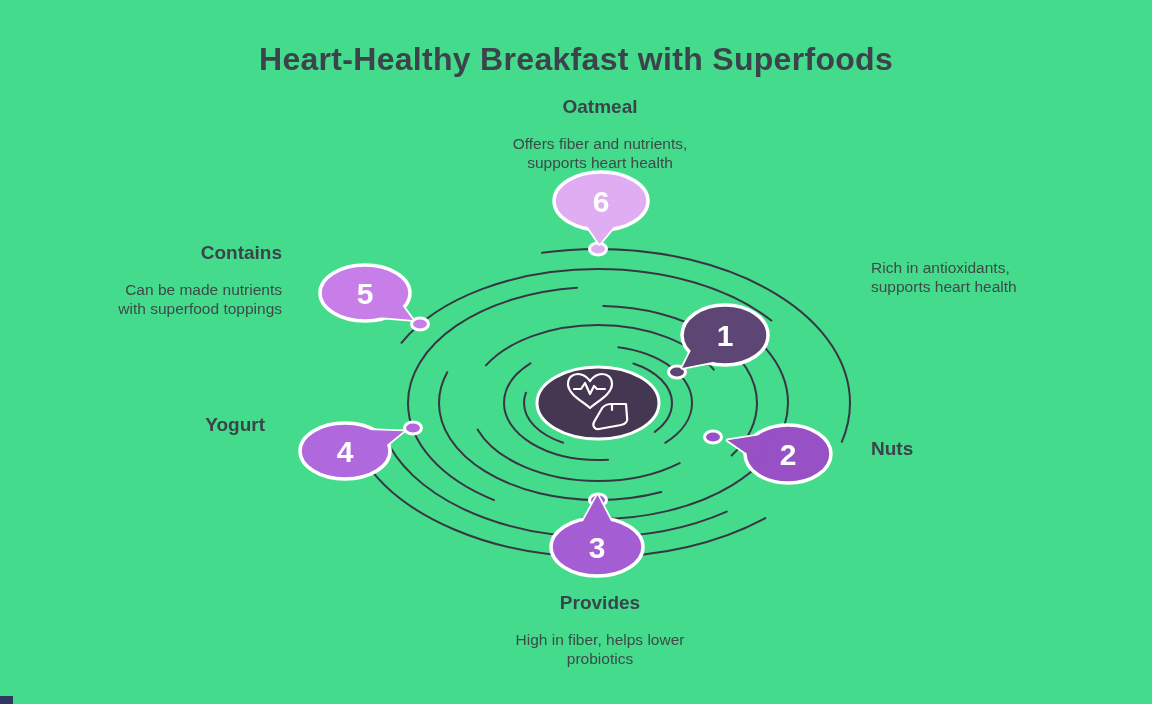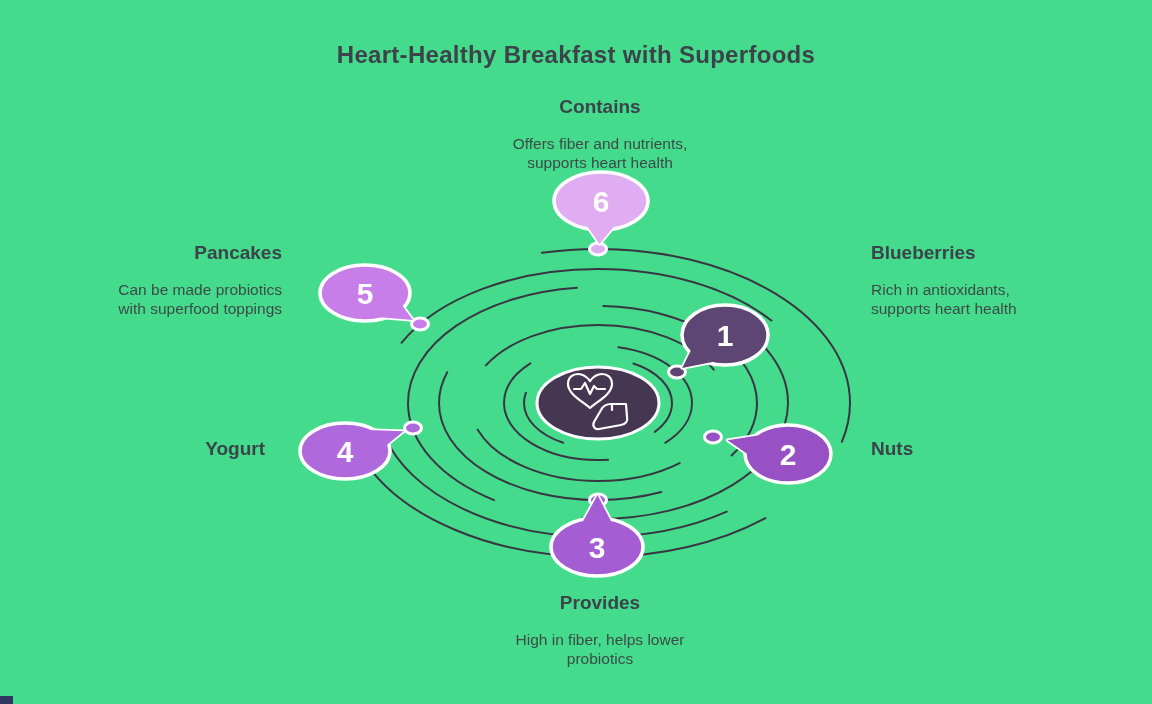--- a/index.html
+++ b/index.html
@@ -7,21 +7,21 @@
   body { font-family: "Liberation Sans", sans-serif; }
   .canvas {
     position: relative;
     width: 1152px; height: 704px;
     background: #44DC8C;
   }
   .page-title {
     position: absolute;
     top: 41px; left: 0; width: 1152px;
     text-align: center;
-    font-size: 24px; font-weight: bold;
+    font-size: 32px; font-weight: bold;
     color: #3C434B;
     letter-spacing: 0.3px;
   }
   .diagram-svg { position: absolute; left: 0; top: 0; }
   .item-label { position: absolute; color: #3D4A48; }
   .item-label .label-name {
     font-size: 19px; font-weight: bold; color: #3B434B;
     margin-bottom: 8px;
   }
   .item-label .label-desc {
@@ -29,21 +29,21 @@
     white-space: pre-line;
     margin-top: 16px;
   }
   .align-center { text-align: center; }
   .align-left   { text-align: left; }
   .align-right  { text-align: right; }
   .pos-cereals     { left: 402px; top: 96px;  width: 396px; }
   .pos-blueberries { left: 871px; top: 242px; width: 250px; }
   .pos-nuts        { left: 871px; top: 438px; width: 250px; }
   .pos-oatmeal     { left: 402px; top: 592px; width: 396px; }
-  .pos-yogurt      { left: 20px;  top: 438px; width: 245px; }
+  .pos-yogurt      { left: 20px;  top: 414px; width: 245px; }
   .pos-pancakes    { left: 20px;  top: 242px; width: 262px; }
   .footer-chip {
     position: absolute;
     left: 0; top: 696px; width: 13px; height: 8px;
     background: #2F3763;
   }
   .bubble-number {
     font-family: "Liberation Sans", sans-serif;
     font-size: 30px; font-weight: bold; fill: #FFFFFF;
   }
@@ -128,46 +128,45 @@
 
     <g>
       <path class="tail-stroke" d="M585 223 L599.5 244 L617 223 Z" fill="#E0ACF2"></path>
       <ellipse class="bubble-body" cx="601" cy="201" rx="47" ry="29" fill="#E0ACF2"></ellipse>
       <path d="M585 223 L599.5 244 L617 223 Z" fill="#E0ACF2"></path>
       <text class="bubble-number" x="601" y="212" text-anchor="middle">6</text>
     </g>
   </svg>
 
   <div class="item-label pos-cereals align-center">
-    <div class="label-name">Contains</div>
+    <div class="label-name">Oatmeal</div>
     <div class="label-desc">Offers fiber and nutrients,
 supports heart health</div>
   </div>
 
   <div class="item-label pos-blueberries align-left">
-    <div class="label-name">Blueberries</div>
     <div class="label-desc">Rich in antioxidants,
 supports heart health</div>
   </div>
 
   <div class="item-label pos-nuts align-left">
     <div class="label-name">Nuts</div>
   </div>
 
   <div class="item-label pos-oatmeal align-center">
     <div class="label-name">Provides</div>
     <div class="label-desc">High in fiber, helps lower
 probiotics</div>
   </div>
 
   <div class="item-label pos-yogurt align-right">
     <div class="label-name">Yogurt</div>
   </div>
 
   <div class="item-label pos-pancakes align-right">
-    <div class="label-name">Pancakes</div>
-    <div class="label-desc">Can be made probiotics
+    <div class="label-name">Contains</div>
+    <div class="label-desc">Can be made nutrients
 with superfood toppings</div>
   </div>
 
   <div class="footer-chip"></div>
 
 </div>
 
 </body></html>

